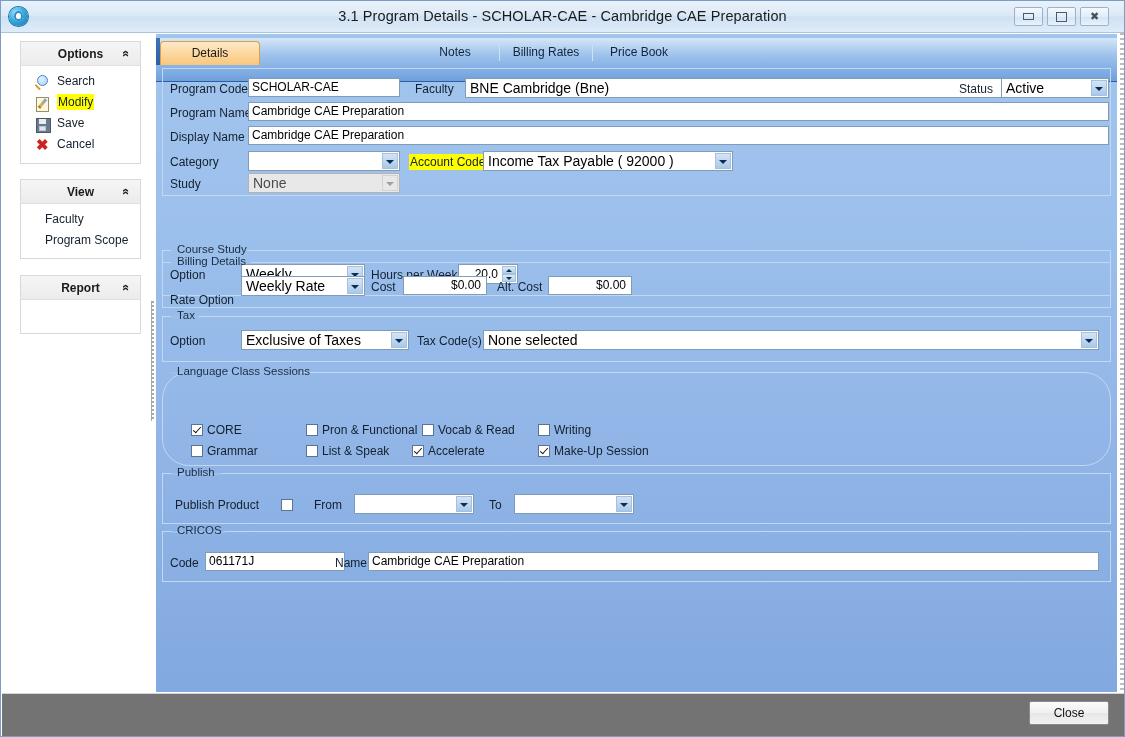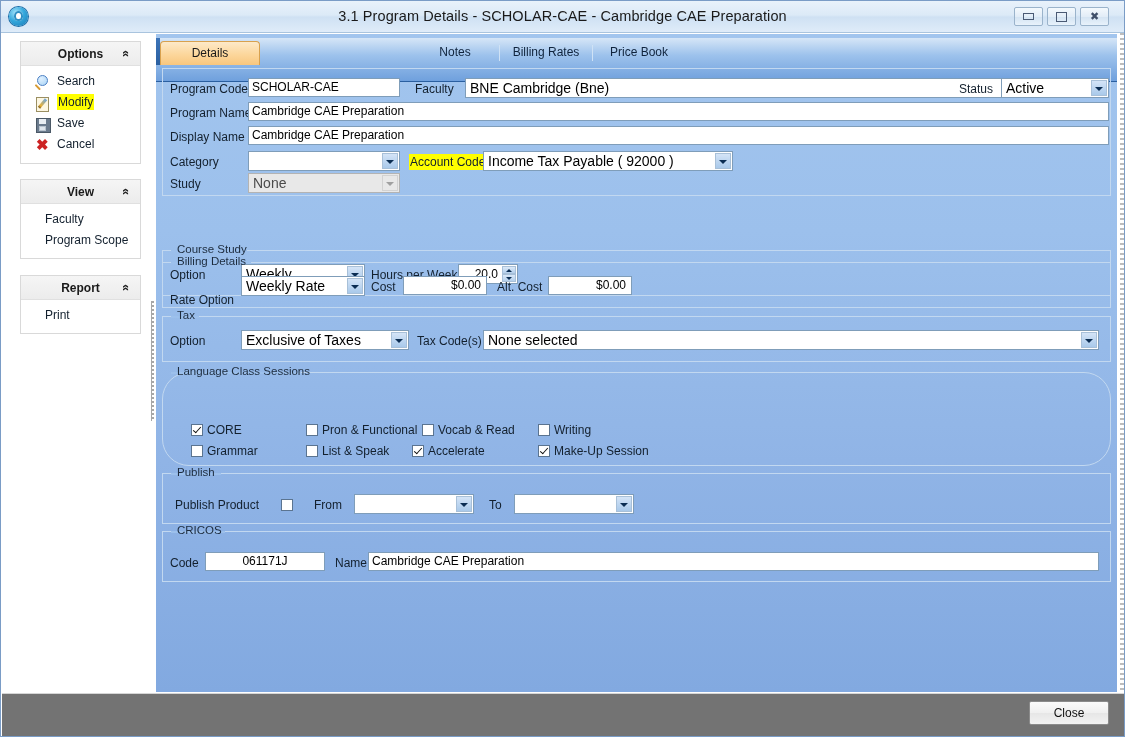--- a/index.html
+++ b/index.html
@@ -408,25 +408,20 @@
           <span class="lbl dim">Program Scope</span>
         </div>
       </div>
     </div>
 
     <div class="panel" style="top:242px;height:59px;">
       <div class="panel-head">
         <div class="panel-title">Report</div>
         <div class="chev" style="transform:rotate(90deg);">«</div>
       </div>
-      <div class="panel-body">
-        <div class="pitem report-item">
-          <span class="lbl">Print</span>
-        </div>
-      </div>
     </div>
 
   </div>
 
   <div id="splitter"></div>
 
   <div id="main">
 
     <div id="tabstrip">
       <div class="tab active" id="tab-details">Details</div>
@@ -570,21 +565,21 @@
       <div class="combo" style="left:351px; top:20px; width:120px;">
         <span></span>
         <span class="arrow"></span>
       </div>
     </div>
 
     <div class="group" style="left:6px; top:497px; width:949px; height:51px;">
       <div class="gtitle-mask" style="width:54px;"></div>
       <div class="gtitle">CRICOS</div>
       <div class="lbl" style="left:7px; top:23px;">Code</div>
-      <div class="tbox" style="left:42px; top:20px; width:120px;text-align:center;">061171J</div>
+      <div class="tbox" style="left:42px; top:20px; width:140px;">061171J</div>
       <div class="lbl" style="left:172px; top:23px;">Name</div>
       <div class="tbox" style="left:205px; top:20px; width:731px;">Cambridge CAE Preparation</div>
     </div>
 
   </div>
 
   <div id="edge-dots"></div>
 
   <div id="bottombar">
     <div id="close-button">Close</div>

